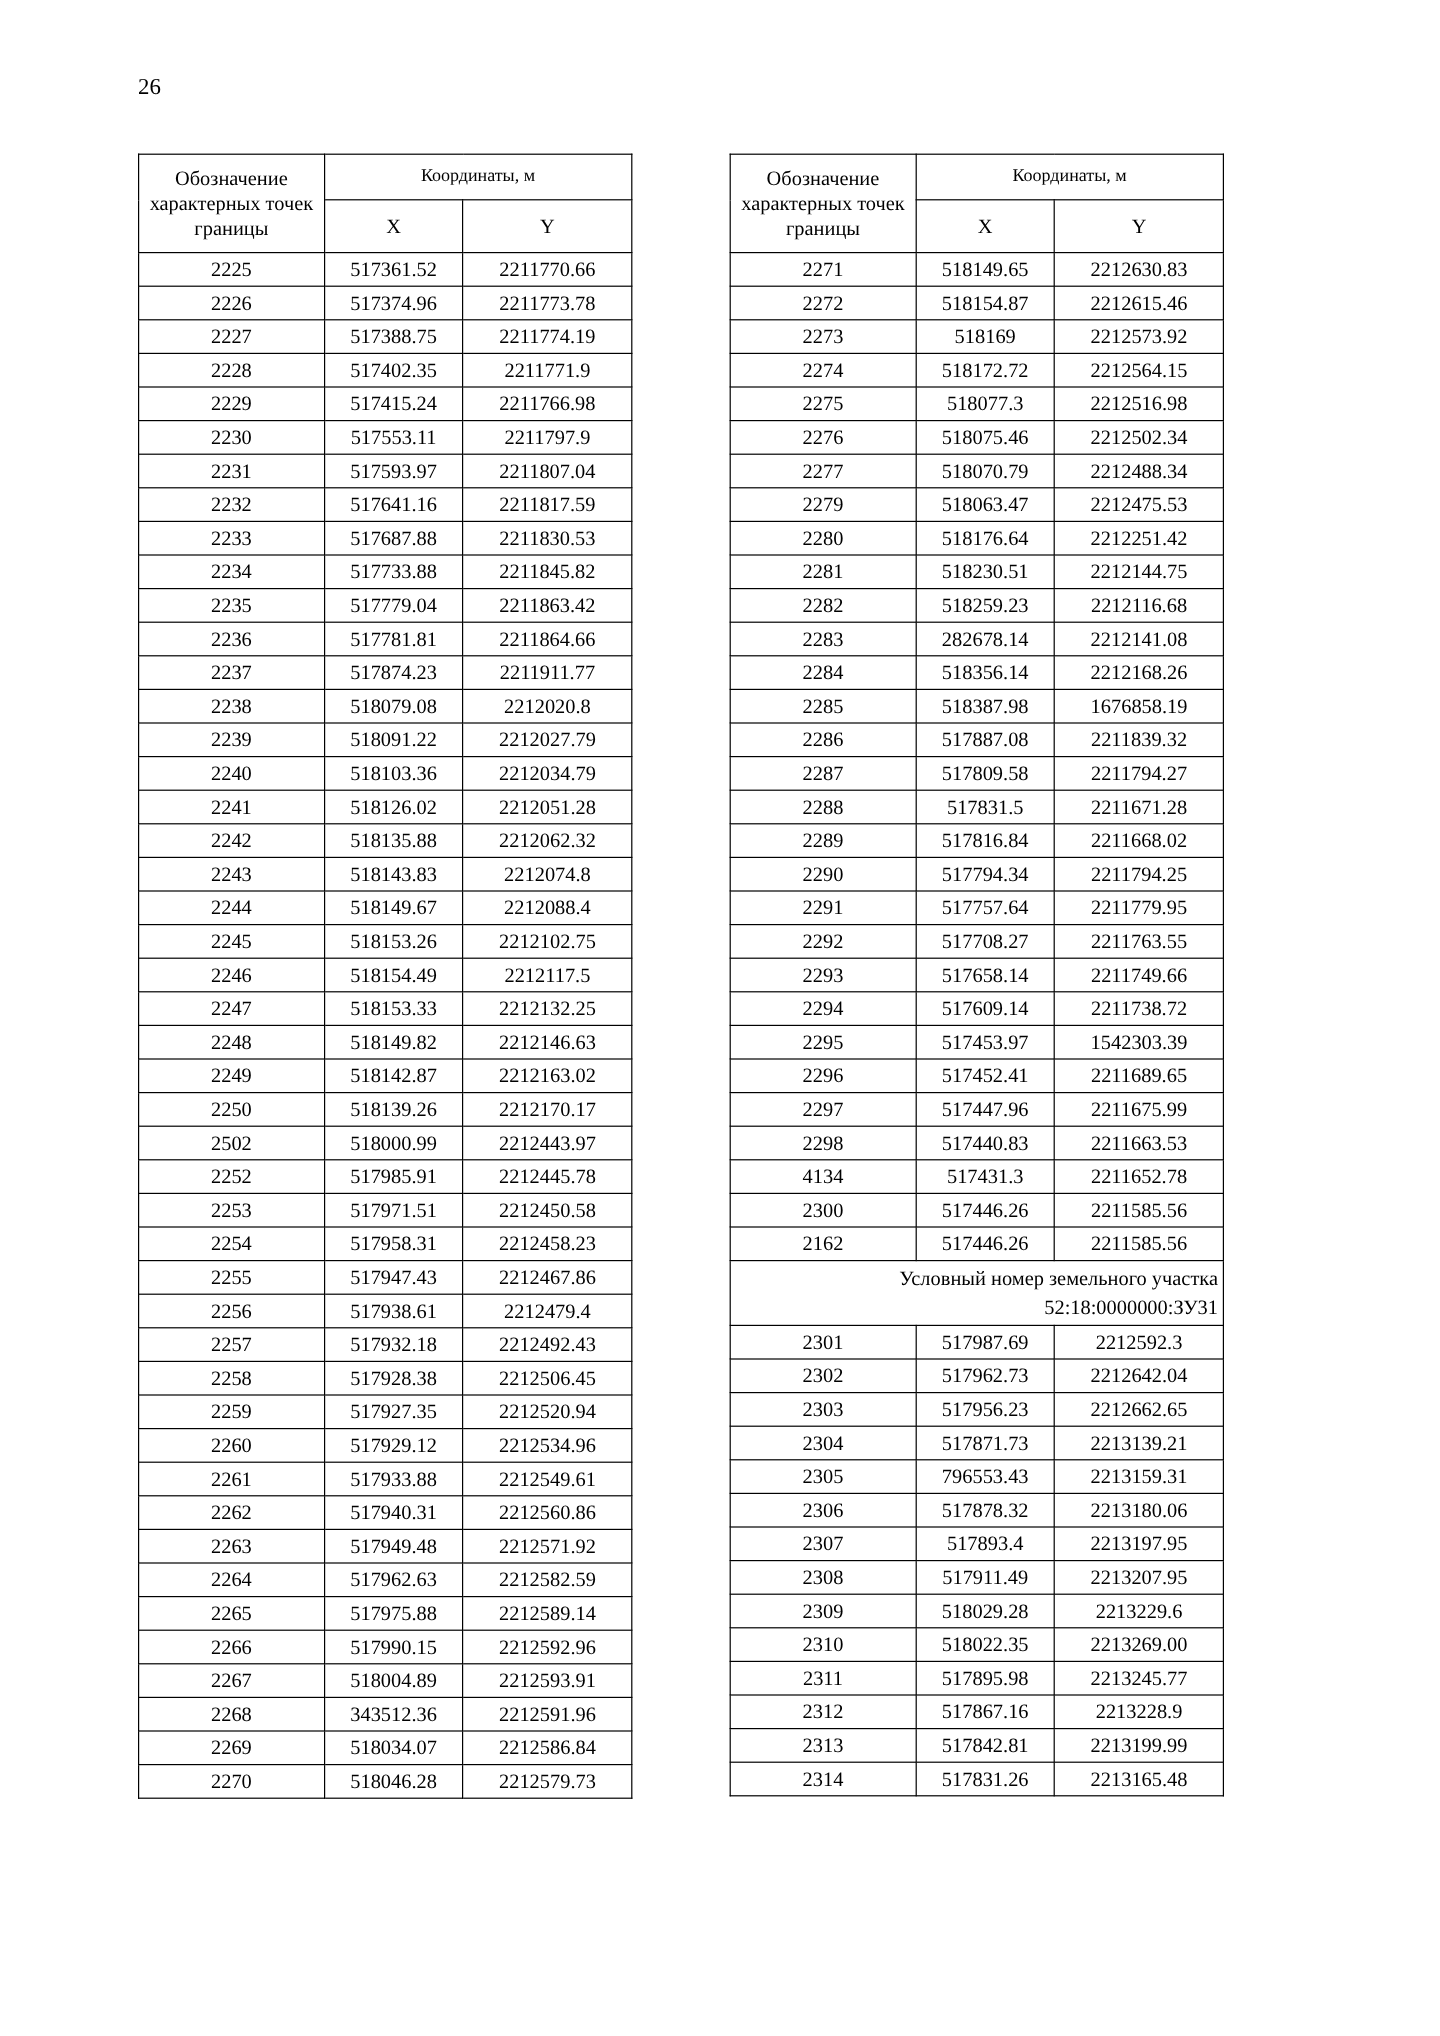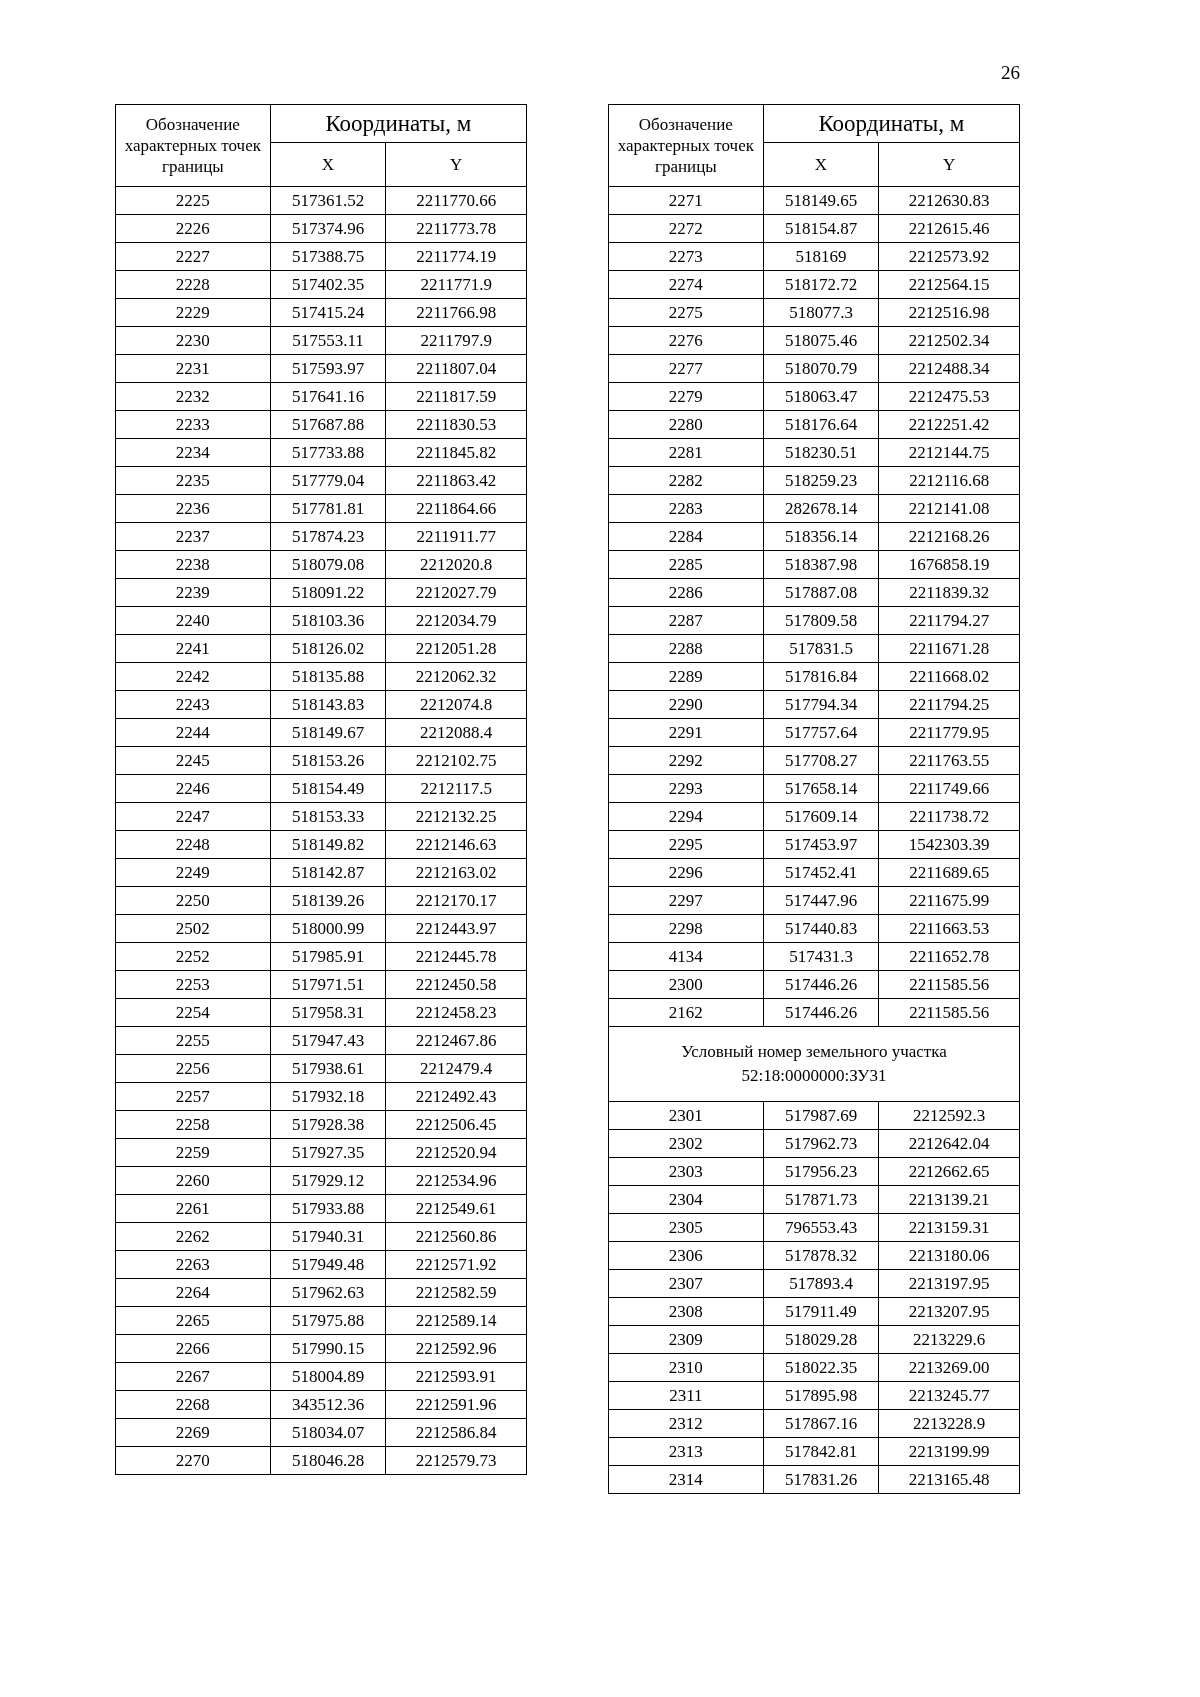--- a/index.html
+++ b/index.html
@@ -13,23 +13,23 @@
     height: 1697px;
     background: #ffffff;
     position: relative;
     padding-top: 62px;
   }
   .content {
     width: 905px;
     margin-left: 115px;
   }
   .page-number {
-    text-align: right;
+    text-align: left;
     font-size: 19px;
-    margin-bottom: 20px;
+    margin-bottom: 44px;
   }
   .tables-wrap {
     display: flex;
     gap: 81px;
     align-items: flex-start;
     margin-top: 20px;
   }
   table.coord-table {
     border-collapse: collapse;
     table-layout: fixed;
@@ -45,36 +45,37 @@
   table.coord-table .col-pt { width: 155px; }
   table.coord-table .col-x  { width: 116px; }
   table.coord-table .col-y  { width: 141px; }
   table.coord-table th.designation {
     font-size: 17px;
     line-height: 21px;
     padding: 2px 4px;
   }
   table.coord-table th.coords-hdr {
     height: 38px;
-    font-size: 23px;
+    font-size: 15px;
   }
   table.coord-table th.axis-hdr {
     height: 44px;
     font-size: 17px;
   }
   table.coord-table td {
     height: 27.4px;
     line-height: 27px;
     white-space: nowrap;
     overflow: hidden;
   }
   table.coord-table td.note-cell {
     height: 54px;
     line-height: 24px;
-    padding: 13px 4px;
+    padding: 2px 4px;
+    text-align: right;
   }
 </style>
 </head>
 <body>
 
 <div class="page">
   <div class="content">
 
     <div class="page-number">26</div>
 

